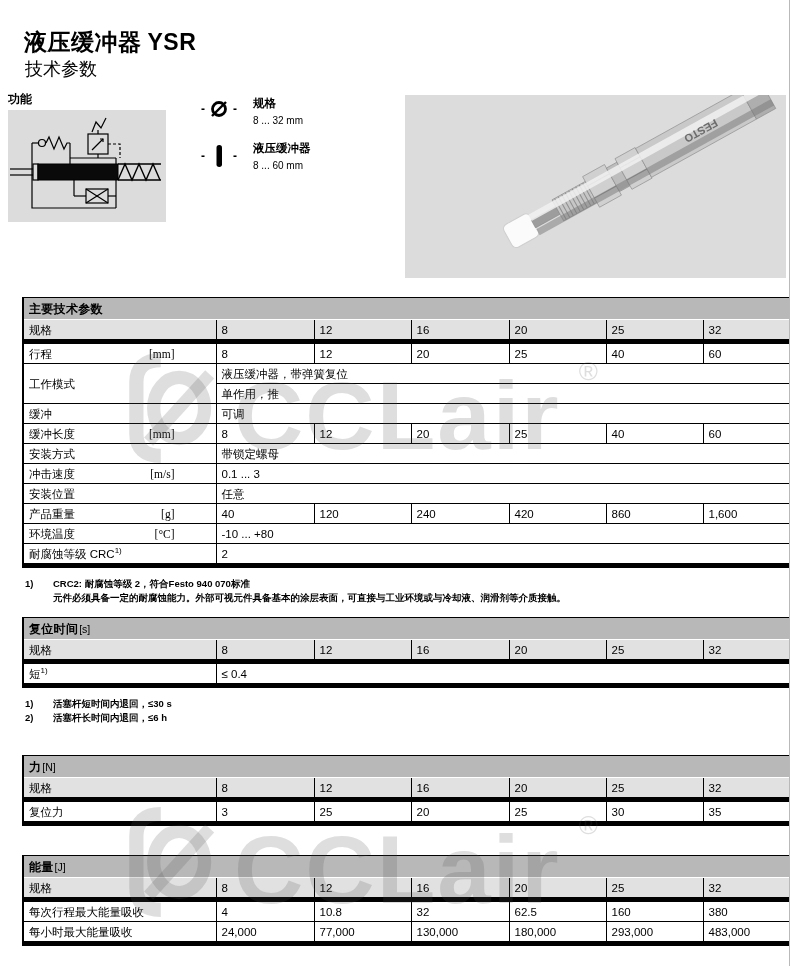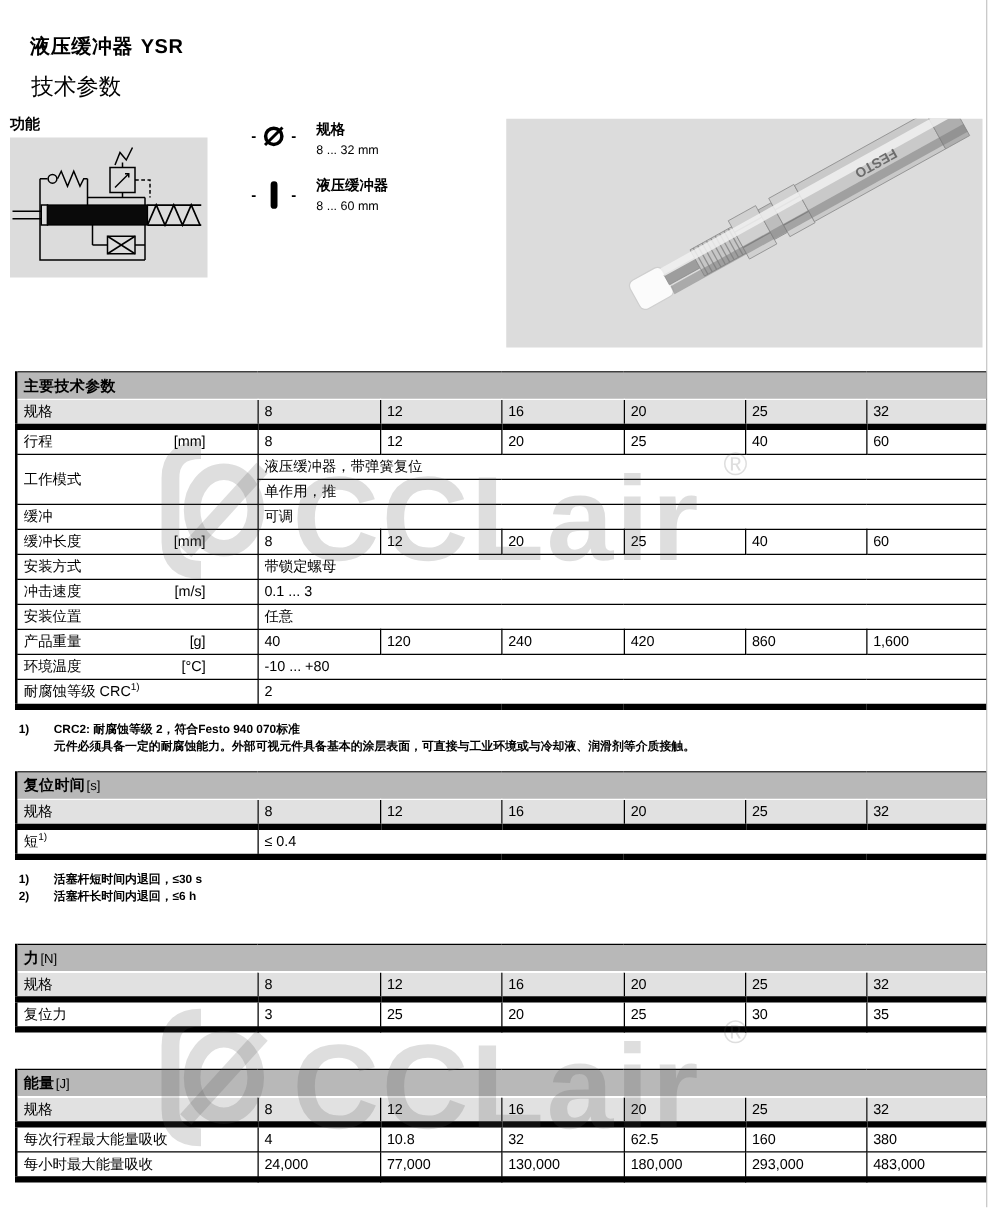--- a/index.html
+++ b/index.html
@@ -1,49 +1,49 @@
 <!DOCTYPE html>
 <html><head>
 <meta charset="utf-8">
 <style>
   html,body{margin:0;padding:0;background:#fff;}
   .page{position:relative;width:790px;height:966px;background:#fff;overflow:hidden;
         font-family:"Liberation Sans","DejaVu Sans",sans-serif;color:#000;
         border-right:1px solid #b9b9b9;box-sizing:border-box;}
   
-  .title{position:absolute;left:24px;top:27px;font-size:16px;font-weight:bold;letter-spacing:.5px;}
+  .title{position:absolute;left:24px;top:27px;font-size:23px;font-weight:bold;letter-spacing:.5px;}
   .title .code{margin-left:6px;}
   .subtitle{position:absolute;left:25px;top:57px;font-size:18px;}
   .func-label{position:absolute;left:8px;top:91px;font-size:12px;font-weight:600;}
   .schematic{position:absolute;left:8px;top:110px;width:158px;height:112px;background:#dcdcdc;}
   .schematic svg{display:block;}
   
   .specs{position:absolute;left:201px;top:96px;display:flex;flex-direction:column;gap:15px;}
   .spec-row{display:flex;align-items:flex-start;}
   .spec-icon{width:48px;display:flex;align-items:center;gap:3px;font-weight:bold;font-size:12px;padding-top:2px;}
   .spec-icon svg{display:block;}
   .spec-text{padding-left:4px;}
   .spec-name{font-size:11.5px;font-weight:600;}
   .spec-range{font-size:10px;margin-top:4px;}
   
   .photo{position:absolute;left:405px;top:95px;width:381px;height:183px;background:#dcdcdc;}
   
-  .tbl{position:absolute;left:12px;width:675px;}
+  .tbl{position:absolute;left:22px;width:675px;}
   .tbl0{top:297px;} .tbl1{top:617px;} .tbl2{top:755px;} .tbl3{top:855px;}
   table.spec-table{width:779px;border-collapse:collapse;table-layout:fixed;
     border-left:2px solid #000;border-right:2px solid #000;border-top:1px solid #000;border-bottom:5px solid #000;
     font-size:11.5px;}
   table.spec-table td{border:1.5px solid #000;padding:2px 5px;line-height:14px;height:15px;
     vertical-align:middle;white-space:nowrap;overflow:hidden;}
   tr.band td{background:#b8b8b8;border-bottom:1.5px solid #fff;font-size:12px;padding-top:3px;padding-bottom:3px;}
   tr.band b{font-weight:bold;letter-spacing:.3px;}
   tr.band .tunit{font-weight:normal;font-size:10.5px;margin-left:1px;}
   tr.head td{background:#e1e1e1;border-bottom:5px solid #000;}
   td sup{font-size:8px;line-height:0;}
-  td .unit{float:right;margin-right:36px;}
+  td .unit{float:right;margin-right:36px;font-family:Liberation Serif, serif;}
   .footnotes{margin-top:9px;font-size:9.5px;line-height:13.5px;font-weight:600;}
   .fn-line{display:flex;}
   .fn-m{width:28px;flex:none;padding-left:3px;}
   .fn-t{flex:1;white-space:normal;}
   
   .wm{position:absolute;left:126px;display:flex;align-items:flex-end;gap:16px;
       color:rgba(80,80,80,0.19);z-index:9;pointer-events:none;}
   .wm1{top:352px;} .wm2{top:806px;}
   .wm-text{font-size:96px;font-weight:bold;line-height:1;letter-spacing:2px;}
   .wm-reg{font-size:26px;align-self:flex-start;margin-top:4px;margin-left:2px;}

